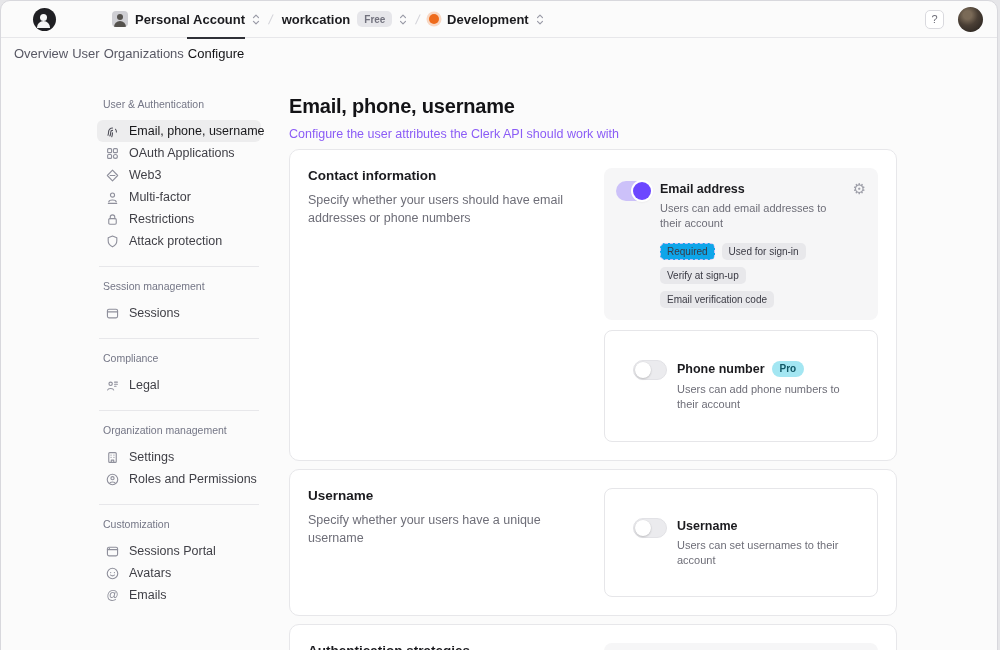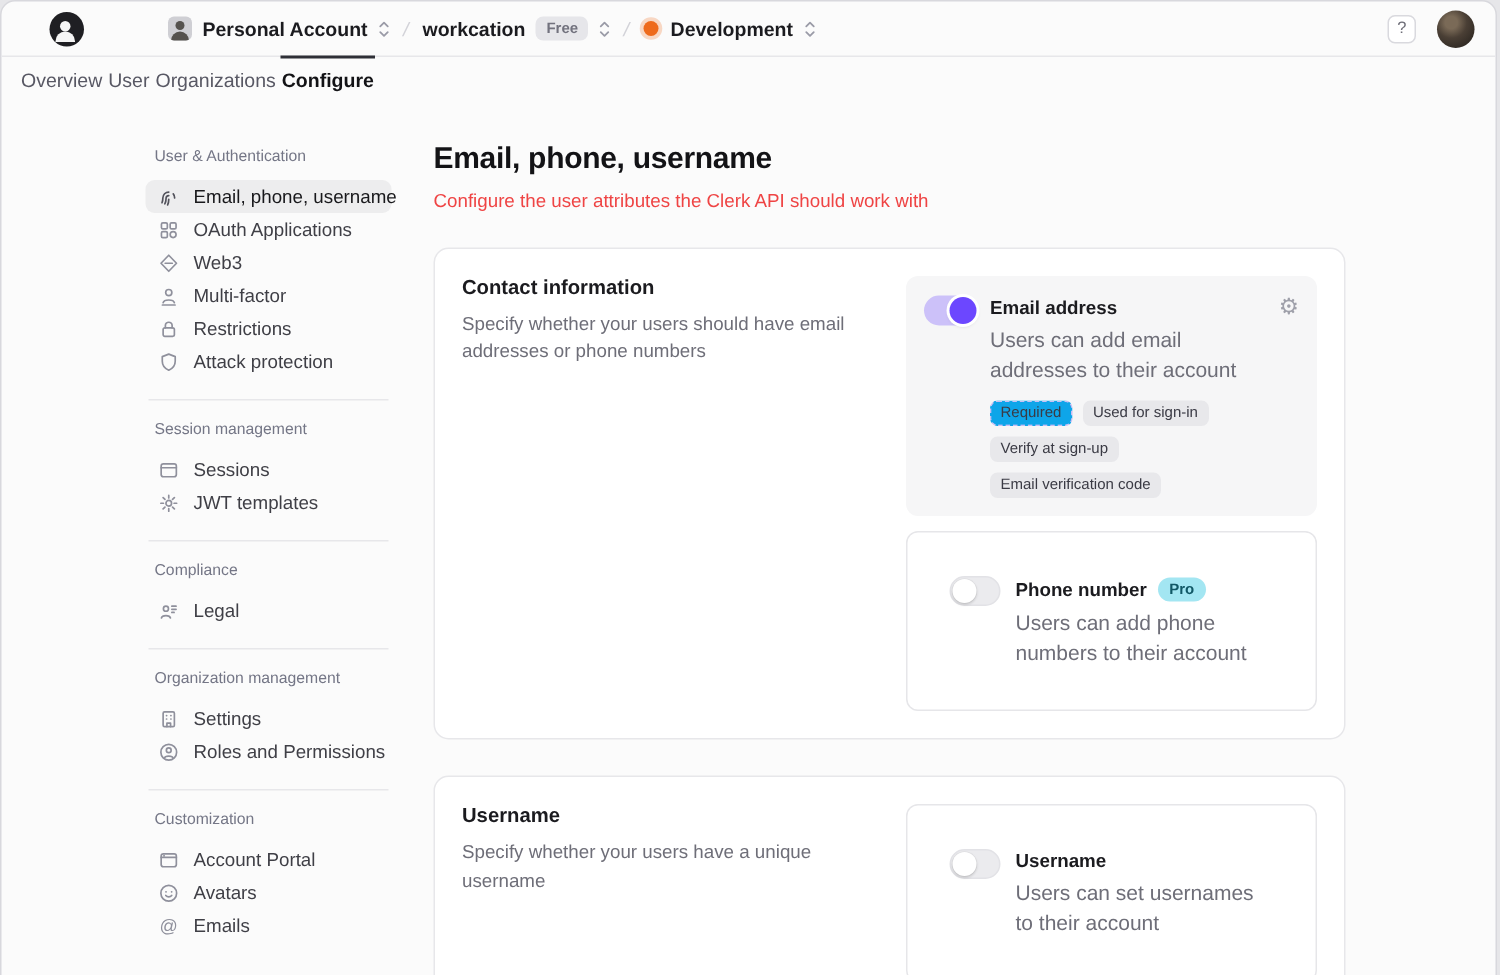--- a/index.html
+++ b/index.html
@@ -33,54 +33,54 @@
   .env-dot { width:10px; height:10px; border-radius:50%; background:#ee6a1b; box-shadow:0 0 0 2.5px rgba(238,106,27,.25); margin-right:1px; flex:none; }
   .topbar-right { margin-left:auto; display:flex; align-items:center; gap:14px; }
   .help-btn { width:19px; height:19px; border:1px solid #d9d9de; border-radius:5px; background:#fff;
     display:flex; align-items:center; justify-content:center; font-size:11px; color:#6e6e78; cursor:pointer; }
   .user-avatar { width:25px; height:25px; border-radius:50%; cursor:pointer;
     background:radial-gradient(circle at 38% 32%, #7a6a57 0 18%, #4a3f35 45%, #211d1a 100%); }
 
   
   .tabbar { display:flex; gap:2px; padding:0 12px; height:31px; align-items:center; }
   .tab { font-size:13px; color:#585864; cursor:pointer; position:relative; height:100%; display:flex; align-items:center; padding:0 1px; }
-  .tab.active { color:#131316; font-weight:700; }
+  .tab.active { color:#131316; font-weight:400; }
   .tab.active::before { content:""; position:absolute; left:0; right:0; top:-1px; height:2px; background:#2f3037; }
 
   
   .content { display:flex; padding:26px 100px 0 100px; gap:28px; }
   .sidebar { width:160px; flex:none; }
   .side-title { font-size:10.5px; color:#747686; margin:13px 0 10px 2px; }
   .side-title:first-child { margin-top:3px; }
   .side-item { display:flex; align-items:center; gap:9px; height:22px; padding:0 8px; border-radius:6px;
     font-size:12.5px; color:#3f3f46; cursor:pointer; margin:0 0 0 -4px; white-space:nowrap; }
   .side-item.active { background:#ededee; color:#18181b; font-weight:500; }
   .side-item .ic { width:15px; height:15px; flex:none; display:flex; align-items:center; justify-content:center; color:#8f909c; font-size:12px; }
   .side-item svg { stroke:#8f909c; fill:none; stroke-width:1.2; stroke-linecap:round; stroke-linejoin:round; }
   .side-item.active svg { stroke:#52525b; }
   .divider { border-top:1px solid #e7e7ea; margin:14px 2px 0 -2px; }
 
   
   .main { flex:1; min-width:0; padding-bottom:0; }
   .page-title { font-size:20px; font-weight:700; letter-spacing:-.2px; color:#131316; }
-  .page-sub { font-size:12.5px; color:#ef4444; margin-top:9px; }
-  .card { background:#fff; border:1px solid #e7e7ea; border-radius:10px; padding:18px; display:flex; gap:20px; margin-top:24px; }
+  .page-sub { font-size:12.5px; color:#8b5cf6; margin-top:9px; }
+  .card { background:#fff; border:1px solid #e7e7ea; border-radius:10px; padding:18px; display:flex; gap:20px; margin-top:8px; }
   .card:first-of-type { margin-top:23px; }
   .card-left { flex:1; min-width:0; }
   .card-h { font-size:13.5px; font-weight:700; color:#1b1b1f; }
   .card-d { font-size:12.5px; color:#6e6e78; margin-top:8px; line-height:1.45; max-width:295px; }
   .card-right { width:274px; flex:none; }
 
   .panel { background:#f6f6f7; border-radius:8px; padding:12px; }
   .rowcard { background:#fff; border:1px solid #e6e6e9; border-radius:8px; padding:28px; margin-top:10px; }
   .setting { display:flex; gap:10px; }
   .setting .stack { flex:1; min-width:0; }
   .set-title-row { display:flex; align-items:center; gap:7px; margin-top:2px; }
   .set-title { font-size:12.5px; font-weight:700; color:#1b1b1f; }
-  .set-desc { font-size:14px; color:#6e6e78; line-height:1.4; margin-top:5px; }
+  .set-desc { font-size:11px; color:#6e6e78; line-height:1.4; margin-top:5px; }
   .gear { color:#9fa0aa; font-size:15px; line-height:1; cursor:pointer; flex:none; margin-top:1px; }
 
   .badges { display:flex; flex-wrap:wrap; gap:7px; margin-top:11px; }
   .badge { font-size:10px; color:#3a3a44; background:#e8e8eb; padding:3px 7px; border-radius:5px; white-space:nowrap; }
   .badge.dashed { background:#0ea5e9; border:1px dashed #c9bef4; padding:2px 6px; }
   .pro-badge { font-size:10px; font-weight:700; color:#115866; background:#a3e6f2; padding:2.5px 8px; border-radius:999px; }
 
   
   .toggle { width:34px; height:20px; border-radius:10px; position:relative; flex:none; cursor:pointer; margin-top:1px; }
   .toggle.on { background:#ccc1f9; }
@@ -208,29 +208,20 @@
 
       <div class="side-item">
         <span class="ic">
             <svg width="15" height="15" viewBox="0 0 16 16">
               <rect x="2.6" y="3.4" width="10.8" height="9.2" rx="1.6"></rect>
               <path d="M2.6 6.2h10.8"></path>
             </svg>
           </span>
         <span>Sessions</span>
       </div>
-      <div class="side-item">
-        <span class="ic">
-            <svg width="15" height="15" viewBox="0 0 16 16">
-              <circle cx="8" cy="8" r="2"></circle>
-              <path d="M8 2.4v1.8M8 11.8v1.8M2.4 8h1.8M11.8 8h1.8M4 4l1.3 1.3M10.7 10.7 12 12M12 4l-1.3 1.3M5.3 10.7 4 12"></path>
-            </svg>
-          </span>
-        <span>JWT templates</span>
-      </div>
 
       <div class="divider"></div>
       <div class="side-title">Compliance</div>
 
       <div class="side-item">
         <span class="ic">
             <svg width="15" height="15" viewBox="0 0 16 16">
               <circle cx="6" cy="6.2" r="1.8"></circle>
               <path d="M2.8 12.8c.5-2.2 5.9-2.2 6.4 0"></path>
               <path d="M10.2 4.4h3M10.2 6.6h3M10.2 8.8h1.6"></path>
@@ -265,21 +256,21 @@
       <div class="divider"></div>
       <div class="side-title">Customization</div>
 
       <div class="side-item">
         <span class="ic">
             <svg width="15" height="15" viewBox="0 0 16 16">
               <rect x="2.6" y="3.4" width="10.8" height="9.2" rx="1.6"></rect>
               <path d="M2.6 6h10.8M4.6 4.7h.1"></path>
             </svg>
           </span>
-        <span>Account Portal</span>
+        <span>Sessions Portal</span>
       </div>
       <div class="side-item">
         <span class="ic">
             <svg width="15" height="15" viewBox="0 0 16 16">
               <circle cx="8" cy="8" r="5.6"></circle>
               <path d="M6 7h.1M10 7h.1M5.9 9.6c1.1 1.3 3.1 1.3 4.2 0"></path>
             </svg>
           </span>
         <span>Avatars</span>
       </div>

